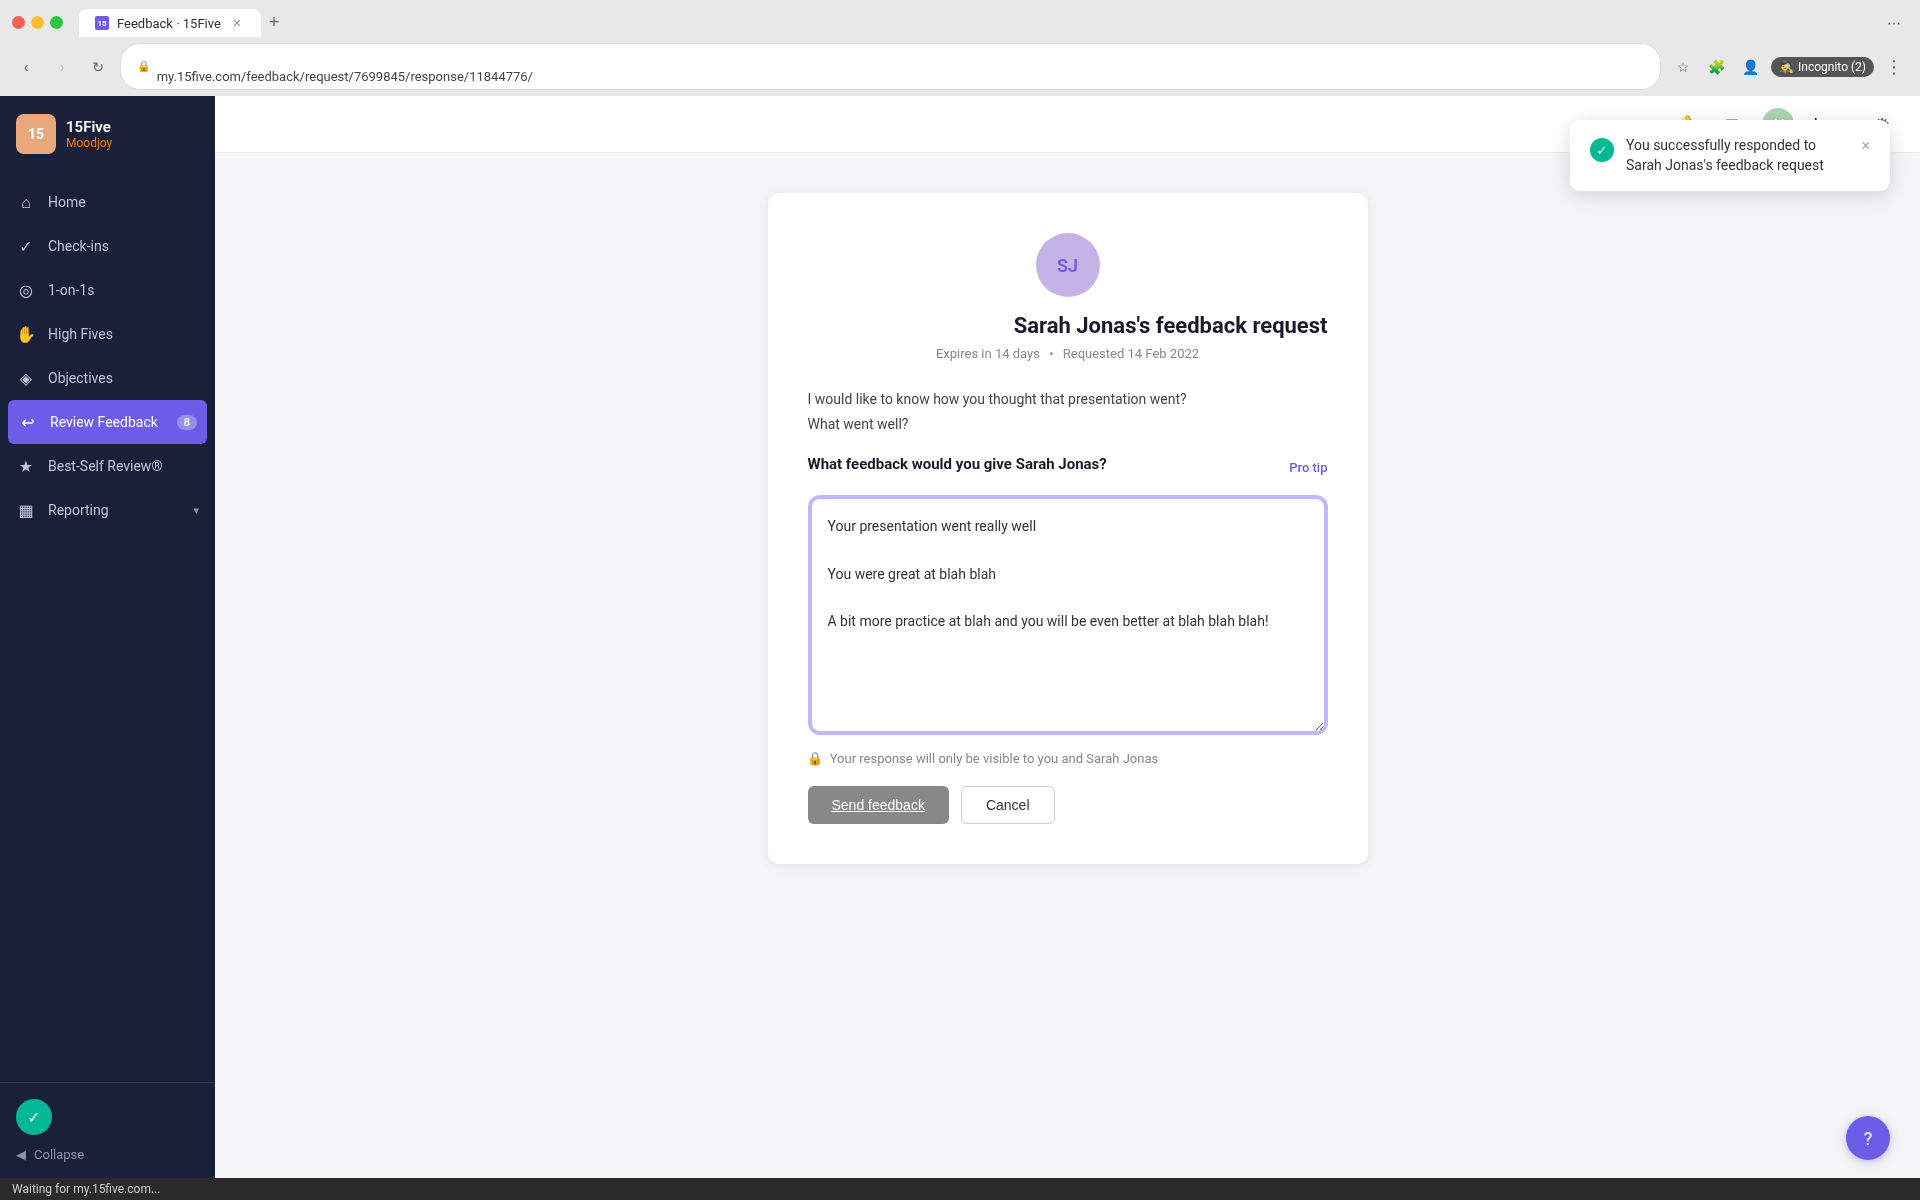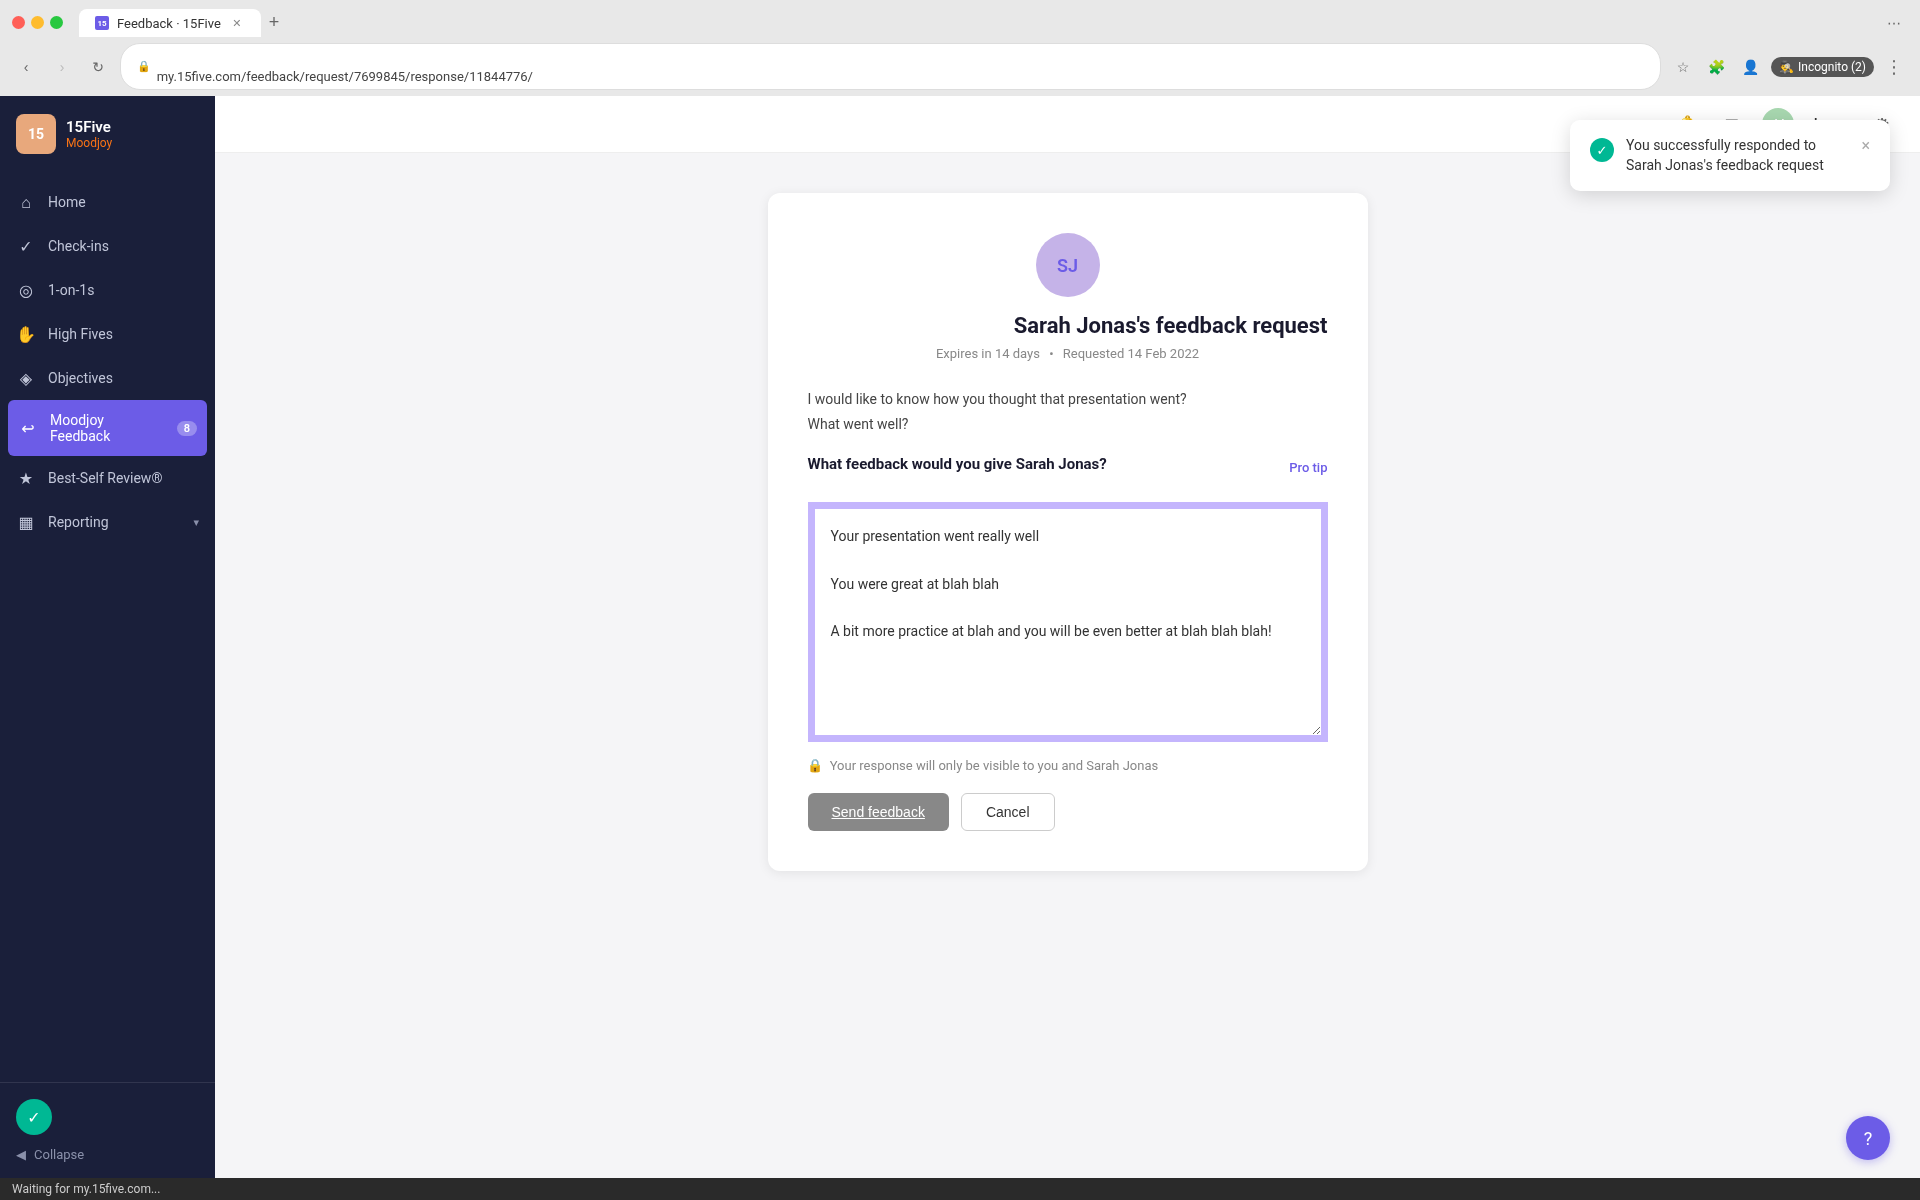--- a/index.html
+++ b/index.html
@@ -61,23 +61,23 @@
 
     
     .feedback-card { background: white; border-radius: 12px; padding: 40px; max-width: 600px; width: 100%; box-shadow: 0 2px 12px rgba(0,0,0,0.08); }
     .requester-avatar { width: 64px; height: 64px; background: #c5b3e8; border-radius: 50%; display: flex; align-items: center; justify-content: center; color: #6c5ce7; font-size: 18px; font-weight: 600; margin: 0 auto 16px; }
     .card-title { font-size: 22px; font-weight: 700; color: #1a1a2e; text-align: right; margin-bottom: 8px; }
     .card-meta { text-align: center; color: #888; font-size: 13px; margin-bottom: 28px; }
     .card-meta .dot { margin: 0 6px; }
     .question-block { margin-bottom: 20px; }
     .question-text { color: #444; font-size: 14px; line-height: 1.5; margin-bottom: 4px; }
     .feedback-label { font-size: 15px; font-weight: 700; color: #1a1a2e; margin-bottom: 6px; }
-    .feedback-label-row { display: flex; justify-content: space-between; align-items: center; margin-bottom: 23px; }
+    .feedback-label-row { display: flex; justify-content: space-between; align-items: center; margin-bottom: 16px; }
     .pro-tip { color: #6c5ce7; font-size: 13px; font-weight: 500; cursor: pointer; }
-    .feedback-textarea { width: 100%; border: 7px solid #c4b5fd; border-radius: 0; padding: 16px; font-size: 14px; color: #333; line-height: 1.7; min-height: 240px; resize: vertical; font-family: inherit; outline: none; }
+    .feedback-textarea { width: 100%; border: 4px solid #c4b5fd; border-radius: 12px; padding: 16px; font-size: 14px; color: #333; line-height: 1.7; min-height: 240px; resize: vertical; font-family: inherit; outline: none; }
     .visibility-note { display: flex; align-items: center; gap: 6px; color: #888; font-size: 13px; margin: 12px 0 20px; }
     .lock-sm { color: #999; font-size: 13px; }
     .action-buttons { display: flex; gap: 12px; }
     .btn-send { background: #888; color: white; border: none; border-radius: 6px; padding: 10px 24px; font-size: 14px; font-weight: 500; cursor: pointer; transition: background 0.15s; text-decoration: underline; }
     .btn-cancel { background: white; color: #333; border: 1.5px solid #ccc; border-radius: 6px; padding: 10px 24px; font-size: 14px; font-weight: 500; cursor: pointer; transition: background 0.15s; }
 
     
     .toast { position: fixed; top: 120px; right: 30px; background: white; border-radius: 10px; padding: 16px 20px; display: flex; align-items: flex-start; gap: 12px; box-shadow: 0 4px 20px rgba(0,0,0,0.15); max-width: 320px; z-index: 1000; }
     .toast-check { width: 24px; height: 24px; background: #00b894; border-radius: 50%; display: flex; align-items: center; justify-content: center; color: white; font-size: 13px; flex-shrink: 0; margin-top: 2px; }
     .toast-text { font-size: 14px; color: #333; line-height: 1.4; flex: 1; }
@@ -170,21 +170,21 @@
         <span>High Fives</span>
       </div>
 
       <div class="nav-item">
         <span class="nav-icon">◈</span>
         <span>Objectives</span>
       </div>
 
       <div class="nav-item active">
         <span class="nav-icon">↩</span>
-        <span>Moodjoy Feedback</span>
+        <span>Review Feedback</span>
         <span class="nav-badge">8</span>
       </div>
 
       <div class="nav-item">
         <span class="nav-icon">★</span>
         <span>Best-Self Review®</span>
       </div>
 
       <div class="nav-item">
         <span class="nav-icon">▦</span>

